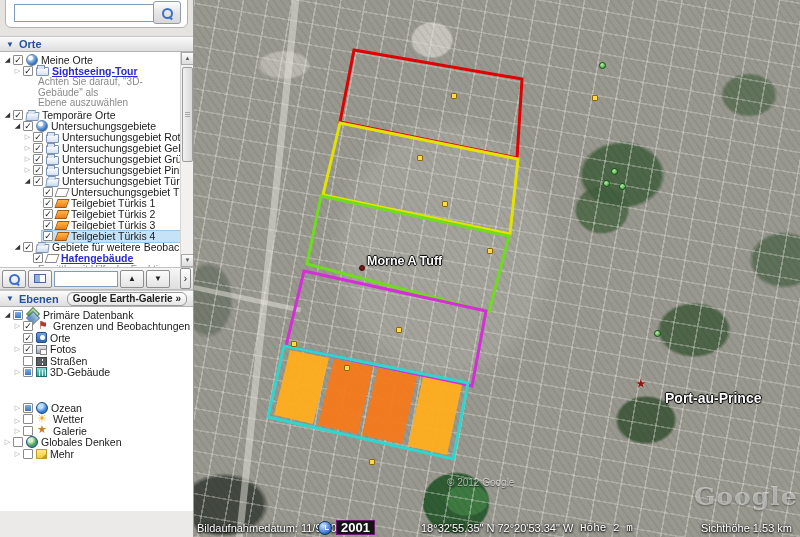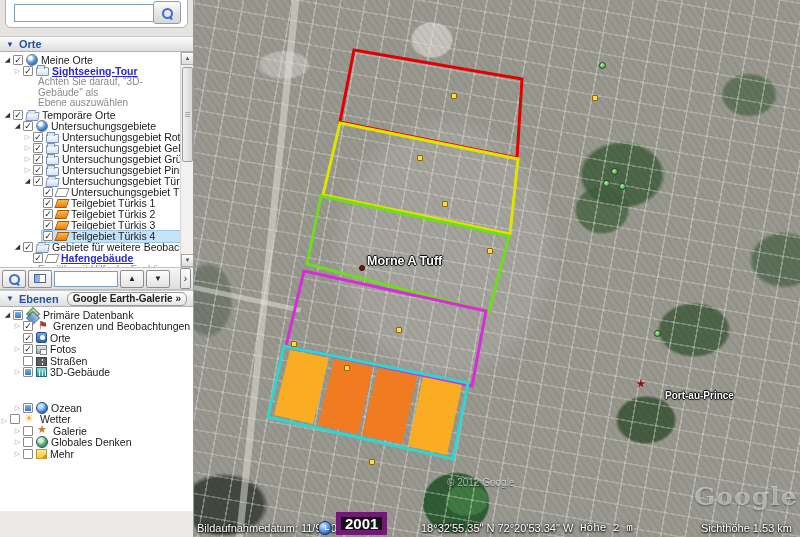--- a/index.html
+++ b/index.html
@@ -107,40 +107,40 @@
       radial-gradient(45px 25px at 90px 65px, rgba(188,186,178,.9) 0 50%, rgba(0,0,0,0) 60%),
       radial-gradient(160px 190px at 250px 250px, rgba(175,173,168,.5) 0 60%, rgba(0,0,0,0) 72%);
   }
   .road { position:absolute; background:rgba(232,230,222,.5); }
   #road-v { left:70px; top:-10px; width:7px; height:560px; transform:rotate(6deg); }
   #road-h { left:-4px; top:296px; width:112px; height:5px; transform:rotate(12deg); }
   #overlay-svg { position:absolute; left:0; top:0; }
 
   .map-label { position:absolute; color:#fff; font-weight:bold; font-size:12.5px; white-space:nowrap;
     text-shadow:-1px 0 1px #000, 1px 0 1px #000, 0 -1px 1px #000, 0 1px 1px #000; }
-  .map-label.big { font-size:10px;padding-left:43px; }
+  .map-label.big { font-size:14px;padding-left:43px; }
   .poi { position:absolute; }
   .poi.yellow-marker { width:6px; height:6px; background:#ffd84d; border:1px solid #8a6a00; border-radius:1px; }
   .poi.green-marker { width:7px; height:7px; border-radius:50%; background:radial-gradient(circle at 35% 30%, #b9f0a8, #2f8f2f); border:1px solid #145214; }
   .poi.dot { width:6px; height:6px; border-radius:50%; background:#7a1512; border:1px solid #3f0908; }
   .poi.star { color:#8c1616; font-size:13px; line-height:10px; text-shadow:0 0 1px #fff; }
 
   #copyright { position:absolute; left:253px; top:477px; font-size:10px; color:rgba(255,255,255,.6); text-shadow:0 1px 1px rgba(0,0,0,.6); }
   #google-logo { position:absolute; left:500px; top:482px; font-family:"DejaVu Serif", serif; font-weight:bold; font-size:25px; color:rgba(255,255,255,.5); letter-spacing:1px; text-shadow:0 1px 2px rgba(0,0,0,.4); }
 
   #status-bar { position:absolute; left:0; right:0; bottom:2px; height:16px; font-size:11px; color:#fff; }
   #status-bar span { position:absolute; text-shadow:0 1px 2px #000, 0 0 3px #000; white-space:nowrap; }
   #sb-date { left:3px; bottom:1px; }
   #sb-coords { left:227px; bottom:1px; }
   #sb-elev { left:386px; bottom:1px;font-family:Liberation Mono, monospace; }
   #sb-eye { right:8px; bottom:1px; }
   #clock-icon { position:absolute; left:124px; bottom:0; width:14px; height:14px; border-radius:50%; background:radial-gradient(circle at 35% 30%, #cfe8ff, #2f6fd0 70%, #14417e); border:1px solid #0d325f; }
   #clock-icon::before { content:""; position:absolute; left:6px; top:3px; width:1px; height:5px; background:#fff; }
   #clock-icon::after { content:""; position:absolute; left:6px; top:7px; width:4px; height:1px; background:#fff; }
-  #year-badge { position:absolute; left:142px; bottom:0; background:#141414; border:5px solid #701a75; color:#fff; font-size:15px; font-weight:bold; padding:0 4px; line-height:13px; text-shadow:none; }
+  #year-badge { position:absolute; left:142px; bottom:0; background:#141414; border:1px solid #701a75; color:#fff; font-size:13px; font-weight:bold; padding:0 4px; line-height:13px; text-shadow:none; }
 </style>
 </head>
 <body>
 
 <div id="app">
 
   <div id="sidebar">
 
     <div id="search-section">
       <div id="search-panel">
@@ -372,37 +372,37 @@
             </span>
           </div>
           <div class="tree-row" style="padding-left: 13px; margin-top: 24px;">
             <span class="exp collapsed">▷</span>
             <span class="rowbody">
               <span class="cb partial"></span>
               <span class="ticon i-ocean"></span>
               <span class="tlabel">Ozean</span>
             </span>
           </div>
-          <div class="tree-row" style=" align-items: flex-end;">
+          <div class="tree-row" style="padding-left: 13px; align-items: flex-end;">
             <span class="exp collapsed">▷</span>
             <span class="rowbody">
               <span class="cb unchecked"></span>
               <span class="ticon i-weather"></span>
               <span class="tlabel">Wetter</span>
             </span>
           </div>
           <div class="tree-row" style="padding-left: 13px;">
             <span class="exp collapsed">▷</span>
             <span class="rowbody">
               <span class="cb unchecked"></span>
               <span class="ticon i-gallery"></span>
               <span class="tlabel">Galerie</span>
             </span>
           </div>
-          <div class="tree-row" style="padding-left: 13px;">
+          <div class="tree-row" style="padding-left: 3px;">
             <span class="exp collapsed">▷</span>
             <span class="rowbody">
               <span class="cb unchecked"></span>
               <span class="ticon i-global-awareness"></span>
               <span class="tlabel">Globales Denken</span>
             </span>
           </div>
           <div class="tree-row" style="padding-left: 13px;">
             <span class="exp collapsed">▷</span>
             <span class="rowbody">

